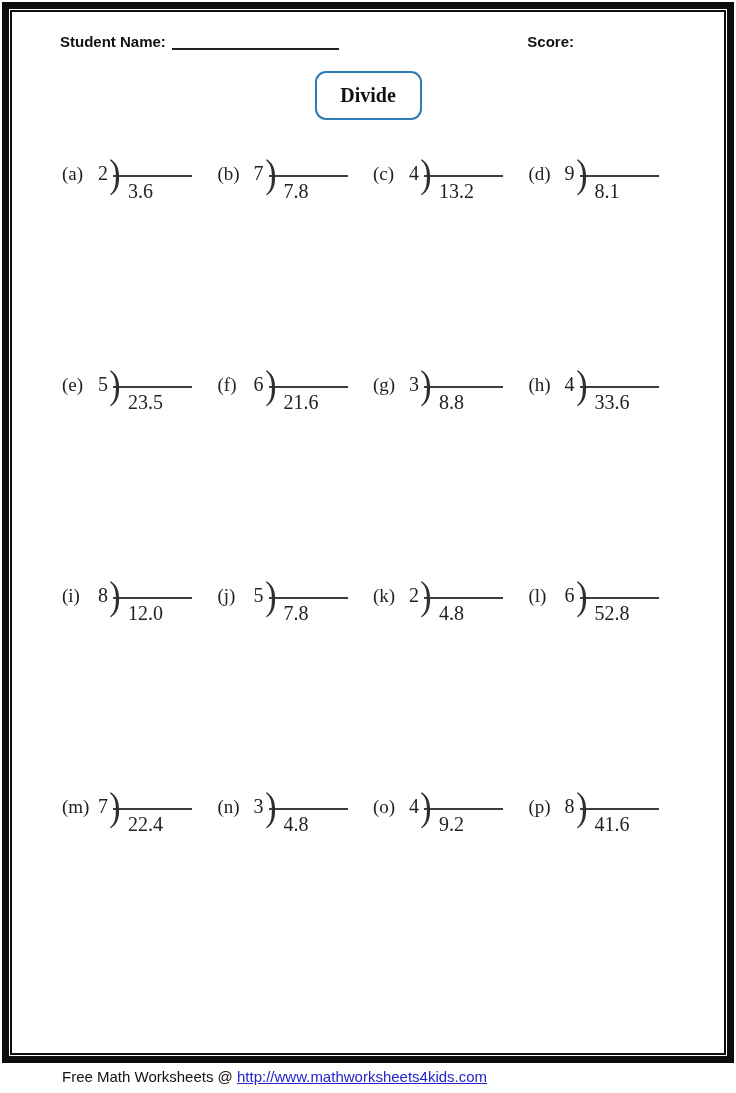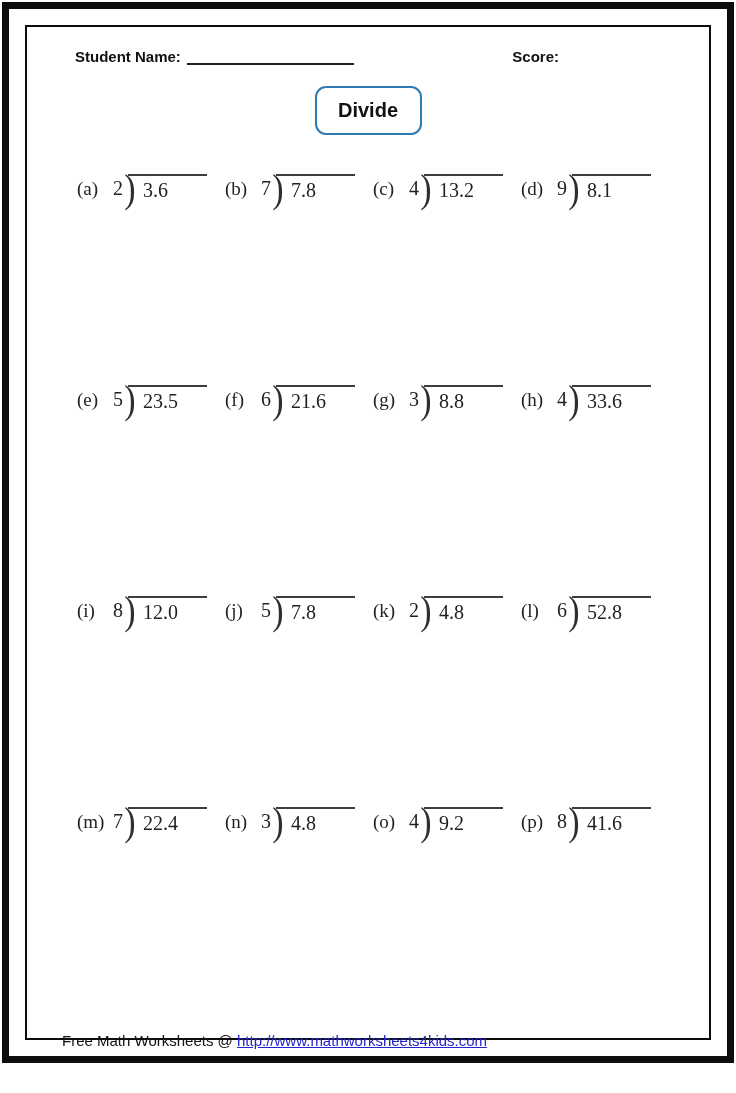--- a/index.html
+++ b/index.html
@@ -18,21 +18,21 @@
 
   
   .sheet {
     position: absolute;
     left: 2px;
     top: 2px;
     width: 732px;
     height: 1061px;
     box-sizing: border-box;
     border: 7px solid #0d0d0d;
-    padding: 16px;
+    padding: 1px;
   }
   .sheet-inner {
     width: 100%;
     height: 100%;
     box-sizing: border-box;
     border: 2px solid #0d0d0d;
     position: relative;
   }
 
   
@@ -60,20 +60,21 @@
     margin: 21px auto 0 auto;
     border: 2px solid #2e7bb4;
     border-radius: 11px;
     background: #ffffff;
     text-align: center;
     font-weight: bold;
     font-size: 20px;
     color: #111111;
     padding: 11px 0;
     box-sizing: content-box;
+    font-family: Liberation Serif, serif;
   }
 
   
   .problems {
     display: grid;
     grid-template-columns: repeat(4, 1fr);
     margin: 31px 40px 0 50px;
   }
   .problem-cell { height: 211px; }
 
@@ -103,31 +104,31 @@
     font-weight: 400;
     line-height: 1;
     display: block;
     margin-top: 3px;
     transform: scaleX(0.85);
     color: #2e2e2e;
   }
   .p-dividend {
     font-size: 20px;
     border-top: 2px solid #3d3d3d;
-    margin-top: 8px;
+    margin-top: 24px;
     margin-left: -10px;
     padding: 3px 8px 0 15px;
     min-width: 79px;
     box-sizing: border-box;
   }
 
   
   .footer {
     position: absolute;
-    top: 1032px;
+    top: 1068px;
     left: 62px;
     font-size: 15px;
     color: #111111;
   }
   .footer a, .footer .link {
     color: #2424cb;
     text-decoration: underline;
     cursor: pointer;
   }
 </style>

